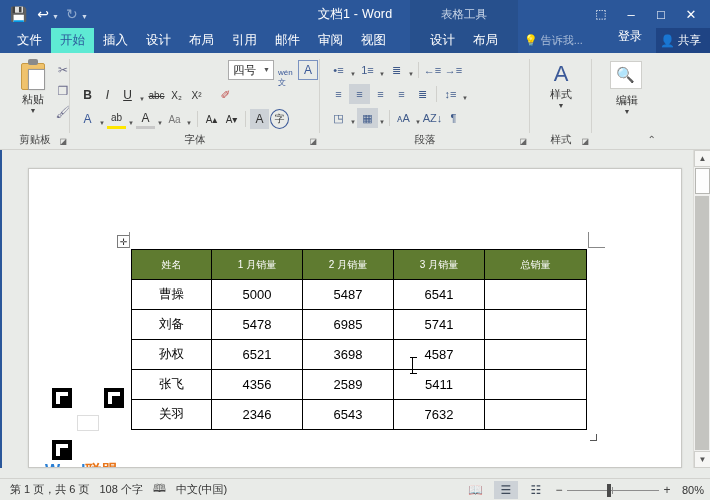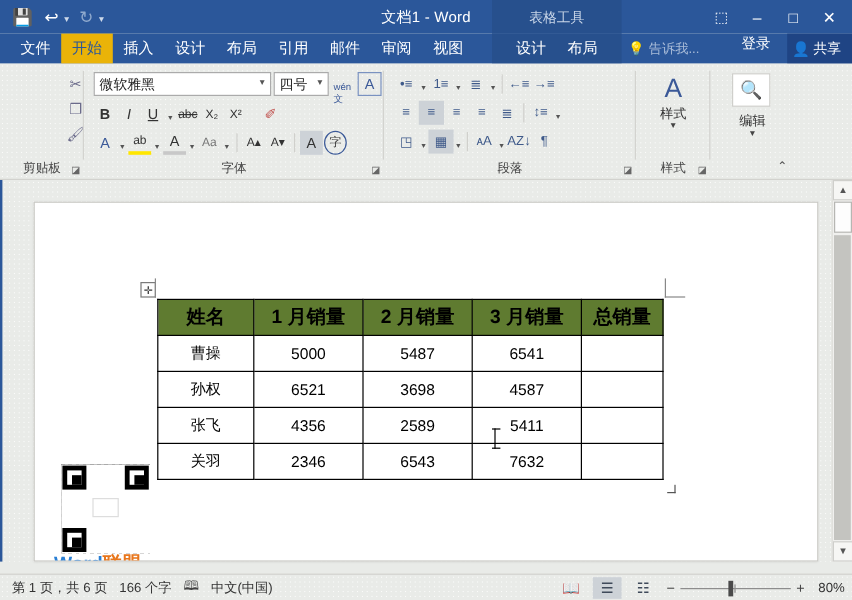--- a/index.html
+++ b/index.html
@@ -44,21 +44,21 @@
   
   .tabstrip {
     position:absolute; left:0; top:28px; width:710px; height:25px;
     background:#2b579a;
   }
   .tabs { position:absolute; left:8px; top:0; height:25px; display:flex; align-items:stretch; }
   .tab {
     padding:0 9px; display:flex; align-items:center;
     color:#ffffff; font-size:12.5px; white-space:nowrap;
   }
-  .tab.active { background:#eab308; color:#2b579a; }
+  .tab.active { background:#5eead4; color:#2b579a; }
   .ctxtabs { position:absolute; left:410px; top:0; width:108px; height:25px; background:#27508d;
              display:flex; align-items:stretch; justify-content:center; }
   .ctxtabs .tab { color:#ffffff; }
   .tellme {
     position:absolute; left:524px; top:0; height:25px; display:flex; align-items:center; gap:3px;
   }
   .tellme .bulb { color:#f7d96b; font-size:11px; }
   .tellme .tm-text { color:#a9bcd8; font-size:11px; }
   .signin {
     position:absolute; left:618px; top:0; height:25px; display:flex; align-items:flex-start;
@@ -201,24 +201,24 @@
     border-right:1px solid #555; border-bottom:1px solid #555;
   }
   table.doc {
     border-collapse:collapse; table-layout:fixed;
   }
   table.doc th, table.doc td {
     border:1px solid #000; height:30px; text-align:center; vertical-align:middle;
     font-size:13px; color:#000;
   }
   table.doc th {
-    background:#5f7b30; color:#000000; font-weight:bold; font-size:16px;
+    background:#5f7b30; color:#ffffff; font-weight:normal; font-size:10px;
   }
   table.doc td.namecol { font-size:12.5px; }
-  .c0 { width:80px; } .c1 { width:91px; } .c2 { width:91px; } .c3 { width:91px; } .c4 { width:68px; }
+  .c0 { width:80px; } .c1 { width:91px; } .c2 { width:91px; } .c3 { width:91px; } .c4 { width:102px; }
 
   .caret-ibeam {
     position:absolute; left:383px; top:188px; width:7px; height:17px;
     border-left:1px solid #000; border-right:0;
   }
   .caret-ibeam:before, .caret-ibeam:after {
     content:''; position:absolute; left:-3px; width:7px; height:1px; background:#000;
   }
   .caret-ibeam:before { top:0; }
   .caret-ibeam:after { bottom:0; }
@@ -325,35 +325,40 @@
 
     <div class="share">
       <span class="pico">👤</span>
       <span>共享</span>
     </div>
   </div>
 
   <div class="ribbon">
 
     <div class="group g-clip">
+      <div class="paste-btn">
+        <div class="clipboard-ico">
+          <div class="board"></div>
+            <div class="clip"></div>
+            <div class="page"></div>
+        </div>
+        <div class="paste-label">粘贴</div>
+        <div class="paste-caret">▼</div>
+      </div>
       <div class="clip-small">
         <div>✂</div>
         <div>❐</div>
         <div>🖌</div>
       </div>
       <div class="glabel">剪贴板</div>
       <div class="dlg">◪</div>
       <div class="gdiv"></div>
     </div>
 
     <div class="group g-font">
-      <div class="fontbox">
-        <span>微软雅黑</span>
-        <span class="arr">▼</span>
-      </div>
       <div class="sizebox">
         <span>四号</span>
         <span class="arr">▼</span>
       </div>
       <div class="fnticon" style="left:208px; top:7px;">
         <span style="font-size:8px;margin-top:16px;">wén文</span>
       </div>
       <div class="fnticon" style="left:228px; top:7px; border:1px solid #7a92c0;">A</div>
 
       <div class="row2">
@@ -470,20 +475,27 @@
               <th class="c3">3 月销量</th>
               <th class="c4">总销量</th>
             </tr>
           </thead>
           <tbody>
             <tr>
               <td class="namecol">曹操</td>
               <td>5000</td>
               <td>5487</td>
               <td>6541</td>
+              <td></td>
+            </tr>
+            <tr>
+              <td class="namecol">刘备</td>
+              <td>5478</td>
+              <td>6985</td>
+              <td>5741</td>
               <td></td>
             </tr>
             <tr>
               <td class="namecol">孙权</td>
               <td>6521</td>
               <td>3698</td>
               <td>4587</td>
               <td></td>
             </tr>
             <tr>
@@ -531,21 +543,21 @@
 
   <div class="vscroll">
     <div class="arrow up">▲</div>
     <div class="thumb"></div>
     <div class="track"></div>
     <div class="arrow down">▼</div>
   </div>
 
   <div class="statusbar">
     <div class="sb-item">第 1 页，共 6 页</div>
-    <div class="sb-item">166 个字</div>
+    <div class="sb-item">108 个字</div>
     <div class="sb-ico">🕮</div>
     <div class="sb-item">中文(中国)</div>
 
     <div class="sb-right">
       <div class="viewbtn">📖</div>
       <div class="viewbtn on">☰</div>
       <div class="viewbtn">☷</div>
       <div class="zoomslider">
         <span class="minus">−</span>
         <span class="ztrack">

